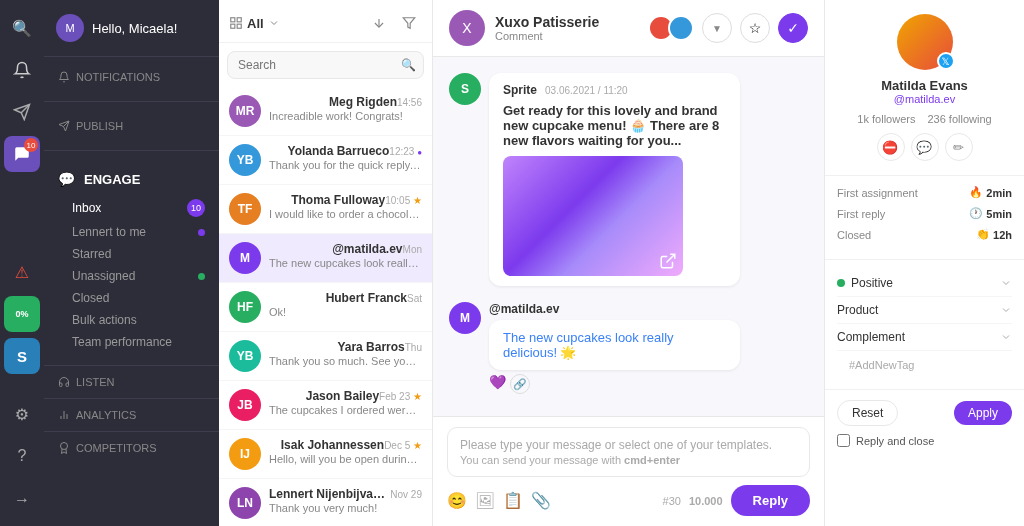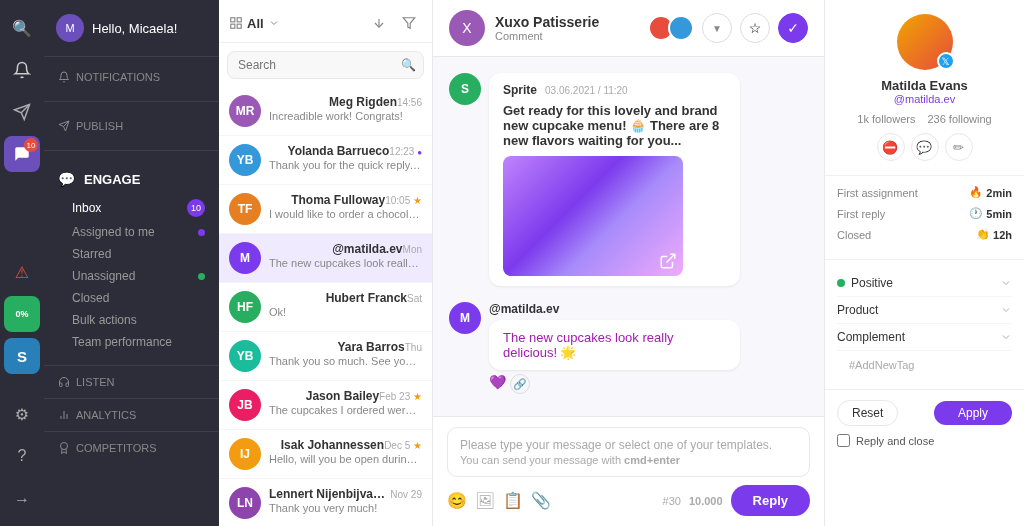--- a/index.html
+++ b/index.html
@@ -56,21 +56,21 @@
     .chat-header-btn { width: 30px; height: 30px; border-radius: 50%; border: 1px solid #ddd; background: #fff; cursor: pointer; display: flex; align-items: center; justify-content: center; font-size: 14px; }
     .chat-header-btn.purple { background: #7c3aed; border-color: #7c3aed; color: #fff; }
     .avatar-stack { display: flex; }
     .avatar-stack .av { width: 26px; height: 26px; border-radius: 50%; border: 2px solid #fff; margin-left: -6px; background: #ddd; display: flex; align-items: center; justify-content: center; font-size: 10px; overflow: hidden; }
     .avatar-stack .av:first-child { margin-left: 0; }
 
     .chat-messages { flex: 1; overflow-y: auto; padding: 16px; display: flex; flex-direction: column; gap: 16px; }
     .msg-row { display: flex; gap: 8px; }
     .msg-avatar { width: 32px; height: 32px; border-radius: 50%; flex-shrink: 0; display: flex; align-items: center; justify-content: center; font-size: 12px; font-weight: 600; color: #fff; }
     .msg-body { max-width: 70%; }
-    .msg-bubble { background: #fff; border-radius: 12px; padding: 10px 14px; font-size: 13px; color: #a21caf; box-shadow: 0 1px 3px rgba(0,0,0,0.08); }
+    .msg-bubble { background: #fff; border-radius: 12px; padding: 10px 14px; font-size: 13px; color: #3b82f6; box-shadow: 0 1px 3px rgba(0,0,0,0.08); }
     .msg-image { width: 180px; height: 130px; border-radius: 8px; overflow: hidden; background: linear-gradient(135deg, #a78bfa, #7c3aed, #c084fc); margin-top: 6px; display: flex; align-items: center; justify-content: center; }
     .msg-reactions { display: flex; gap: 4px; margin-top: 4px; font-size: 14px; }
     .msg-timestamp { font-size: 10px; color: #aaa; text-align: right; margin-top: 4px; }
 
     
     .chat-input-area { background: #fff; border-top: 1px solid #e8e8e8; padding: 10px 14px; }
     .chat-input-box { border: 1px solid #e8e8e8; border-radius: 10px; padding: 10px 12px; font-size: 12px; color: #aaa; min-height: 50px; cursor: text; }
     .chat-input-footer { display: flex; align-items: center; margin-top: 8px; gap: 8px; }
     .chat-input-icons { display: flex; gap: 8px; flex: 1; }
     .chat-input-icon { font-size: 16px; color: #aaa; cursor: pointer; }
@@ -97,21 +97,21 @@
 
     .tags-section { padding: 10px 12px; border-bottom: 1px solid #f0f0f0; }
     .tag-row { display: flex; justify-content: space-between; align-items: center; padding: 6px 0; border-bottom: 1px solid #f5f5f5; cursor: pointer; }
     .tag-row:last-child { border-bottom: none; }
     .tag-label { font-size: 12px; color: #333; display: flex; align-items: center; gap: 6px; }
     .tag-add { padding: 8px 12px; font-size: 11px; color: #aaa; cursor: pointer; }
 
     .actions-section { padding: 10px 12px; }
     .action-row { display: flex; justify-content: space-between; align-items: center; margin-bottom: 8px; }
     .reset-btn { border: 1px solid #e8e8e8; background: #fff; border-radius: 16px; padding: 5px 14px; font-size: 12px; color: #333; cursor: pointer; }
-    .apply-btn { background: #7c3aed; color: #fff; border: none; border-radius: 16px; padding: 5px 24px; font-size: 12px; cursor: pointer; }
+    .apply-btn { background: #7c3aed; color: #fff; border: none; border-radius: 16px; padding: 5px 14px; font-size: 12px; cursor: pointer; }
     .checkbox-row { display: flex; align-items: center; gap: 6px; margin-bottom: 4px; cursor: pointer; }
     .checkbox-row input[type=checkbox] { width: 13px; height: 13px; accent-color: #7c3aed; }
     .checkbox-label { font-size: 11px; color: #555; }
 
     
     .av-purple { background: #9b59b6; }
     .av-blue { background: #3498db; }
     .av-green { background: #27ae60; }
     .av-orange { background: #e67e22; }
     .av-teal { background: #1abc9c; }
@@ -190,21 +190,21 @@
     <div class="nav-item active">
       <span class="nav-icon">💬</span>
       <span>ENGAGE</span>
     </div>
 
     <div class="nav-sub active-sub" style="padding: 4px 14px 4px 28px; display:flex; justify-content:space-between;">
       <span>Inbox</span>
       <span class="badge-count" style="background:#7c3aed; color:#fff; font-size:9px; width:18px; height:18px; border-radius:50%; display:flex; align-items:center; justify-content:center;">10</span>
     </div>
     <div class="nav-sub" style="padding: 4px 14px 4px 28px; display:flex; justify-content:space-between; align-items:center;">
-      <span>Assigned to me</span>
+      <span>Lennert to me</span>
       <span class="dot-sm" style="width:7px; height:7px; border-radius:50%; background:#7c3aed; display:inline-block;"></span>
     </div>
     <div class="nav-sub" style="padding: 4px 7px 4px 28px;">
       <span>Starred</span>
     </div>
     <div class="nav-sub" style="padding: 4px 14px 4px 28px; display:flex; justify-content:space-between; align-items:center;">
       <span>Unassigned</span>
       <span style="width:7px; height:7px; border-radius:50%; background:#27ae60; display:inline-block;"></span>
     </div>
     <div class="nav-sub" style="padding: 4px 14px 4px 28px;">

